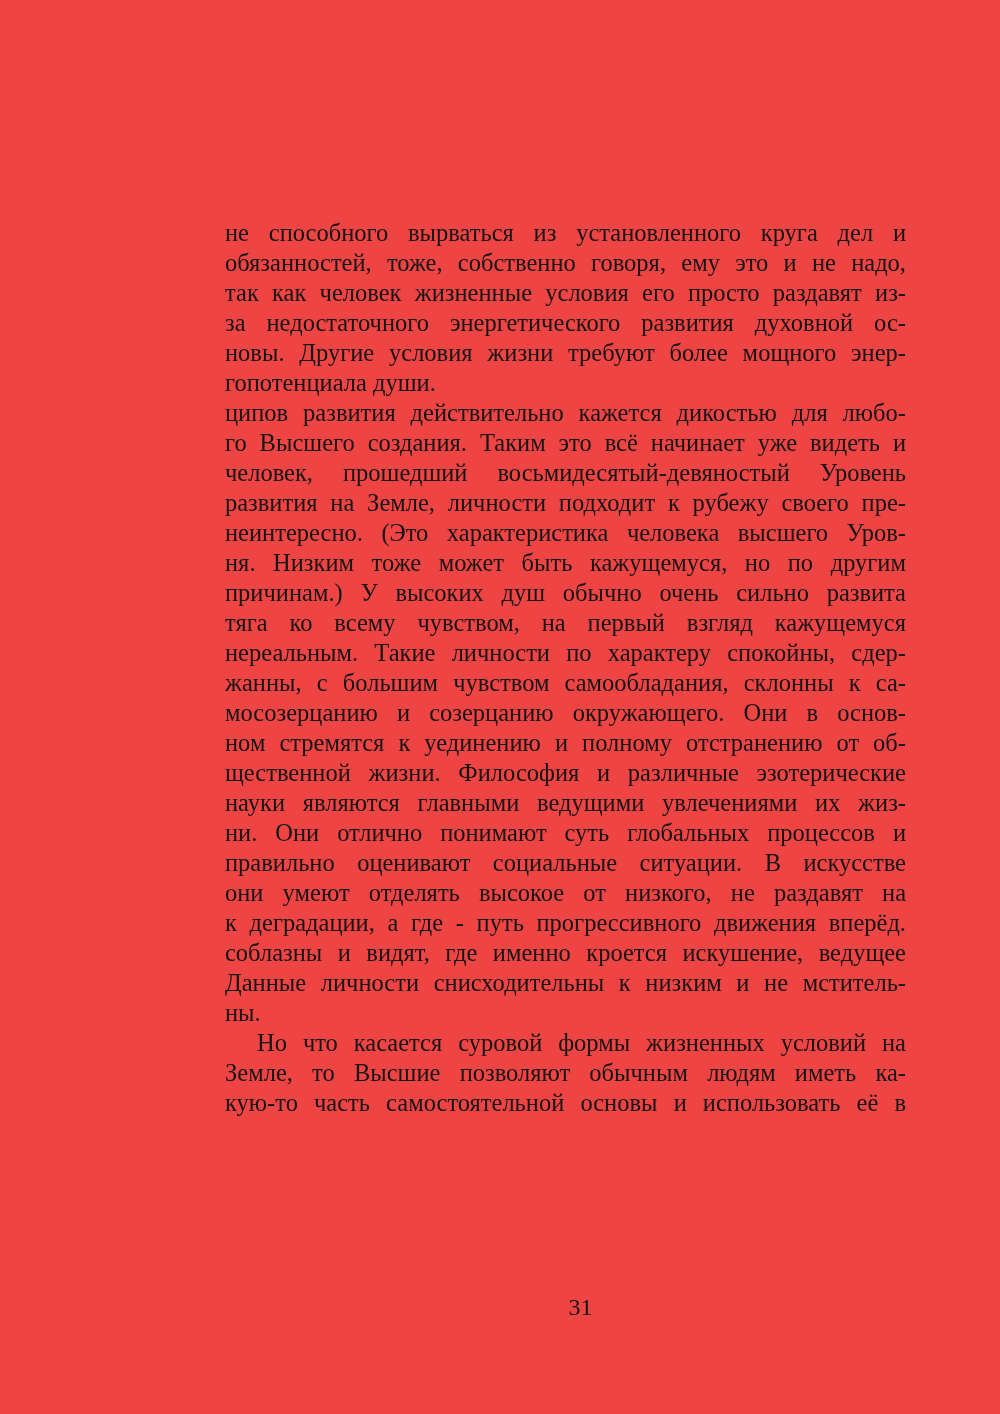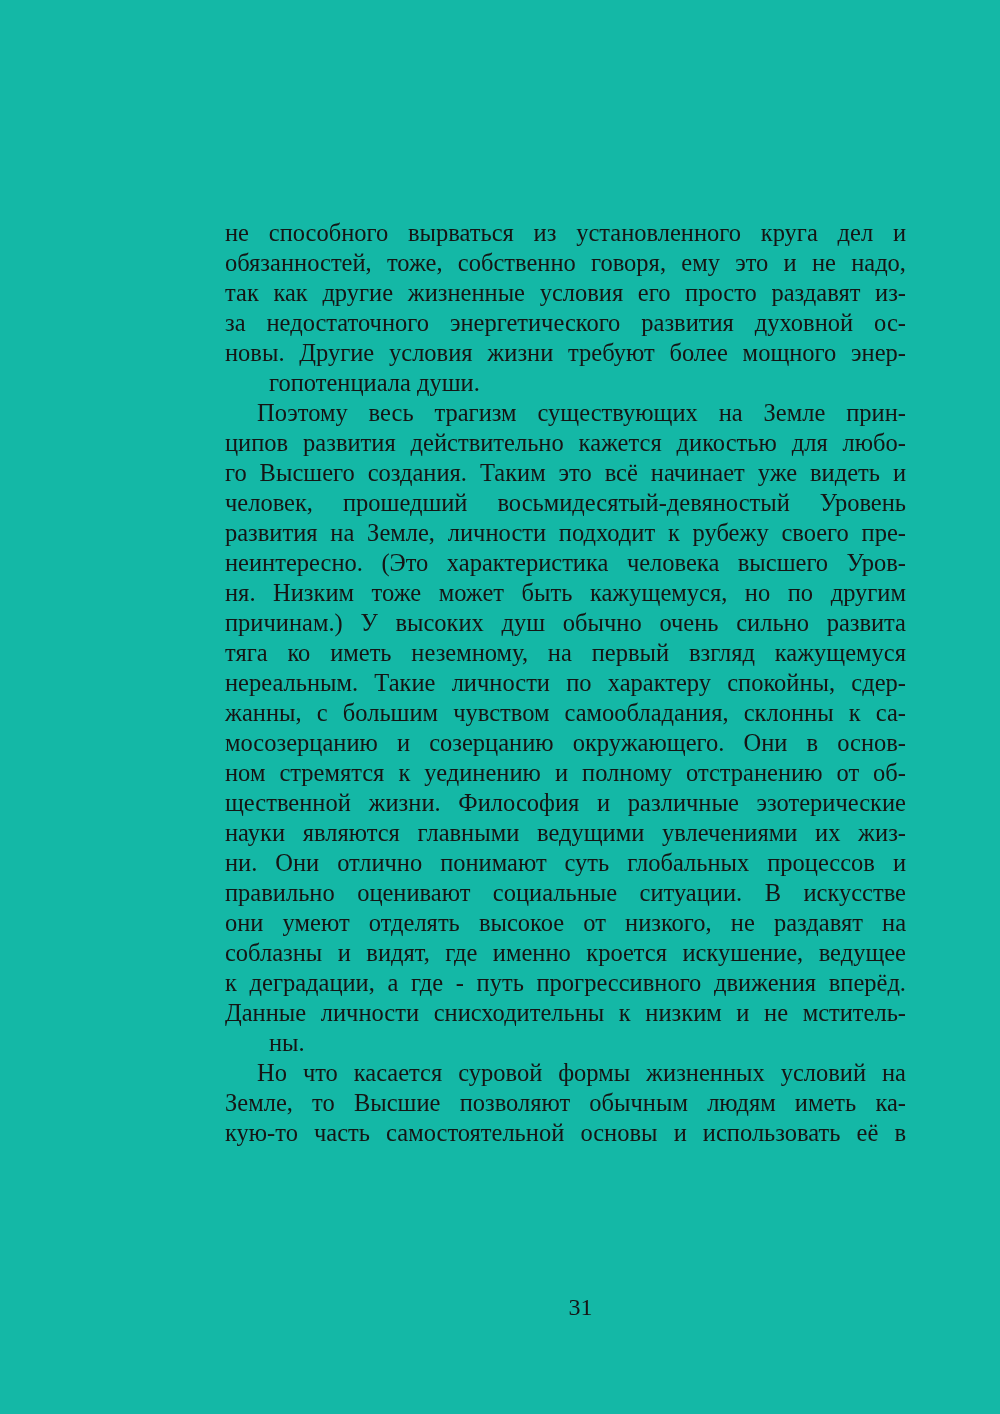--- a/index.html
+++ b/index.html
@@ -6,40 +6,39 @@
   html, body { background: #ffffff; }
   body {
     width: 1000px;
     height: 1414px;
     font-family: "Liberation Serif", serif;
   }
   .page {
     position: relative;
     width: 1000px;
     height: 1414px;
-    background: #14b8a6;
+    background: #ef4444;
     color: #151515;
     overflow: hidden;
   }
   .text-block {
     position: absolute;
     left: 225px;
     top: 218px;
     width: 681px;
     font-size: 24.5px;
     line-height: 30px;
   }
   .line {
     text-align: justify;
     text-align-last: justify;
     white-space: normal;
   }
   .line-last {
     text-align-last: left;
-    margin-left: 44px;
   }
   .line-indent {
     text-indent: 32px;
   }
   .page-number {
     position: absolute;
     left: 240px;
     top: 1294px;
     width: 681px;
     text-align: center;
@@ -47,44 +46,43 @@
     color: #151515;
   }
 </style>
 </head>
 <body>
 
 <div class="page">
   <div class="text-block">
       <div class="line">не способного вырваться из установленного круга дел и</div>
       <div class="line">обязанностей, тоже, собственно говоря, ему это и не надо,</div>
-      <div class="line">так как другие жизненные условия его просто раздавят из-</div>
+      <div class="line">так как человек жизненные условия его просто раздавят из-</div>
       <div class="line">за недостаточного энергетического развития духовной ос-</div>
       <div class="line">новы. Другие условия жизни требуют более мощного энер-</div>
       <div class="line line-last">гопотенциала души.</div>
-      <div class="line line-indent">Поэтому весь трагизм существующих на Земле прин-</div>
       <div class="line">ципов развития действительно кажется дикостью для любо-</div>
       <div class="line">го Высшего создания. Таким это всё начинает уже видеть и</div>
       <div class="line">человек, прошедший восьмидесятый-девяностый Уровень</div>
       <div class="line">развития на Земле, личности подходит к рубежу своего пре-</div>
       <div class="line">неинтересно. (Это характеристика человека высшего Уров-</div>
       <div class="line">ня. Низким тоже может быть кажущемуся, но по другим</div>
       <div class="line">причинам.) У высоких душ обычно очень сильно развита</div>
-      <div class="line">тяга ко иметь неземному, на первый взгляд кажущемуся</div>
+      <div class="line">тяга ко всему чувством, на первый взгляд кажущемуся</div>
       <div class="line">нереальным. Такие личности по характеру спокойны, сдер-</div>
       <div class="line">жанны, с большим чувством самообладания, склонны к са-</div>
       <div class="line">мосозерцанию и созерцанию окружающего. Они в основ-</div>
       <div class="line">ном стремятся к уединению и полному отстранению от об-</div>
       <div class="line">щественной жизни. Философия и различные эзотерические</div>
       <div class="line">науки являются главными ведущими увлечениями их жиз-</div>
       <div class="line">ни. Они отлично понимают суть глобальных процессов и</div>
       <div class="line">правильно оценивают социальные ситуации. В искусстве</div>
       <div class="line">они умеют отделять высокое от низкого, не раздавят на</div>
+      <div class="line">к деградации, а где - путь прогрессивного движения вперёд.</div>
       <div class="line">соблазны и видят, где именно кроется искушение, ведущее</div>
-      <div class="line">к деградации, а где - путь прогрессивного движения вперёд.</div>
       <div class="line">Данные личности снисходительны к низким и не мститель-</div>
       <div class="line line-last">ны.</div>
       <div class="line line-indent">Но что касается суровой формы жизненных условий на</div>
       <div class="line">Земле, то Высшие позволяют обычным людям иметь ка-</div>
       <div class="line">кую-то часть самостоятельной основы и использовать её в</div>
     </div>
   <div class="page-number">31</div>
 </div>
 
 </body></html>

